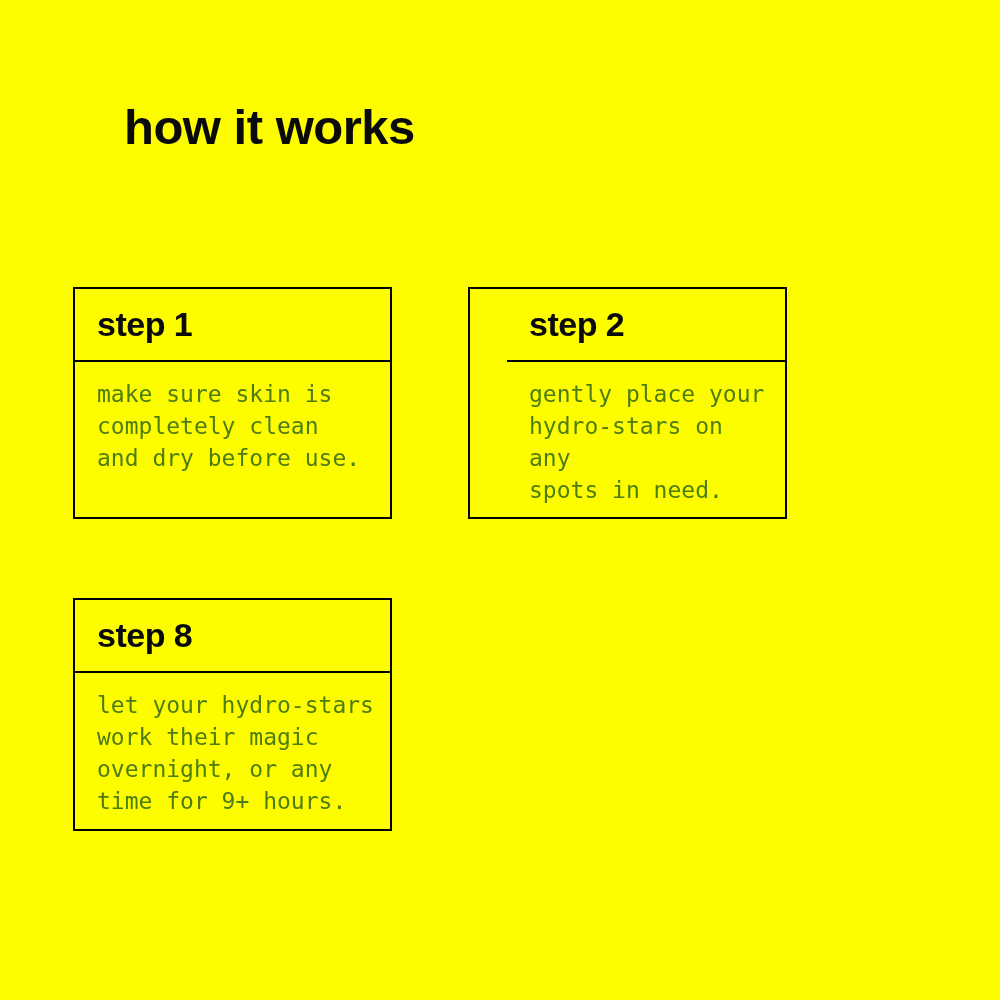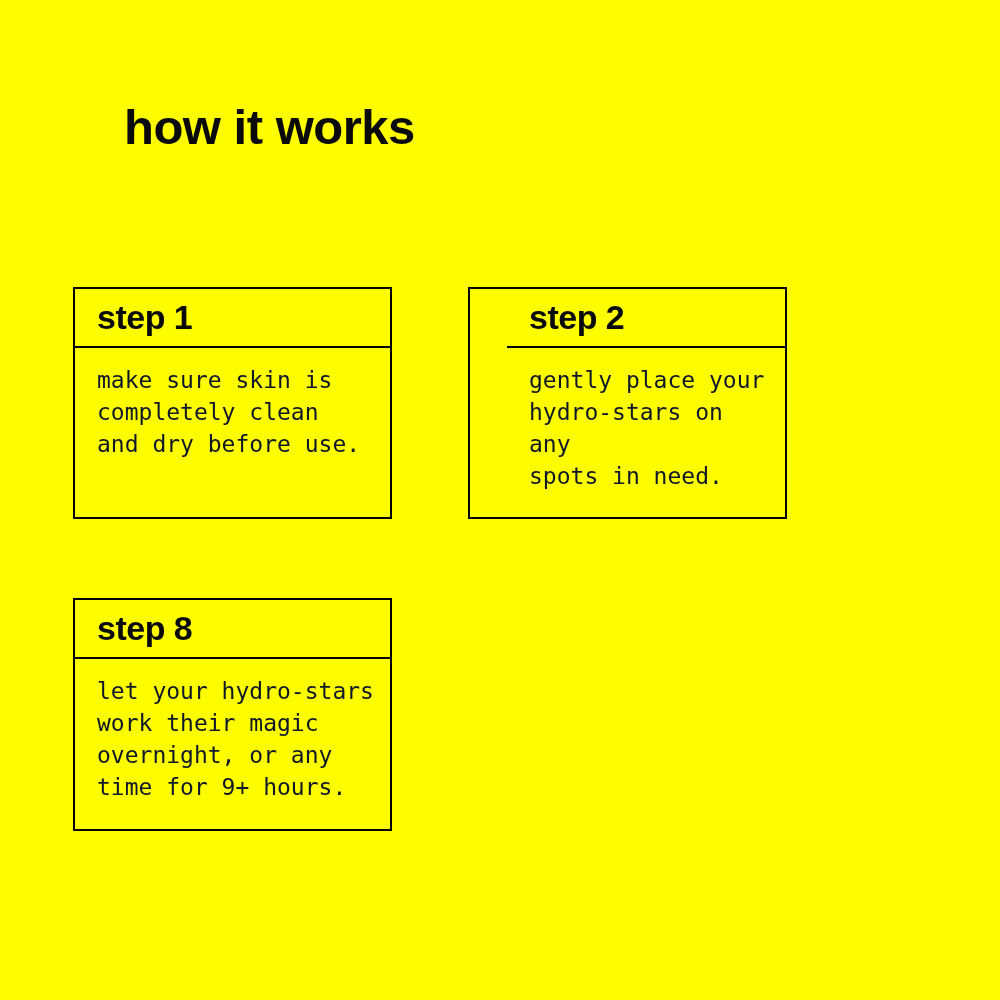--- a/index.html
+++ b/index.html
@@ -31,36 +31,36 @@
     position: absolute;
     width: 319px;
     border: 2px solid #000;
     background: transparent;
   }
   .row-1 { top: 287px; height: 232px; }
   .row-2 { top: 598px; height: 233px; }
   .col-1 { left: 73px; }
   .col-2 { left: 468px; padding-left: 37px; }
   .step-header {
-    height: 59px;
+    height: 73px;
     border-bottom: 2px solid #000;
     display: flex;
     align-items: center;
     padding-left: 22px;
     font-size: 34px;
     font-weight: 700;
     letter-spacing: -0.5px;
     color: #0a0a0a;
   }
   .step-body {
     padding: 16px 8px 0 22px;
     font-family: "DejaVu Sans Mono", monospace;
     font-size: 23px;
     line-height: 32px;
-    color: #0f172a;
+    color: #4d7c0f;
     white-space: pre-line;
   }
 </style>
 </head>
 <body>
 
 <div class="canvas">
 
   <h1 class="page-title">how it works</h1>
 

